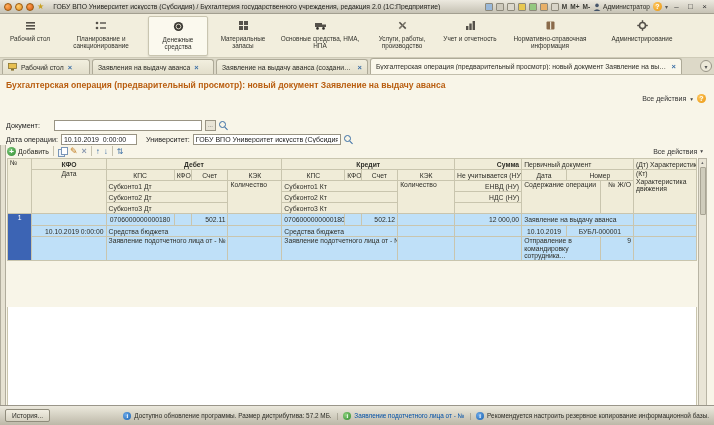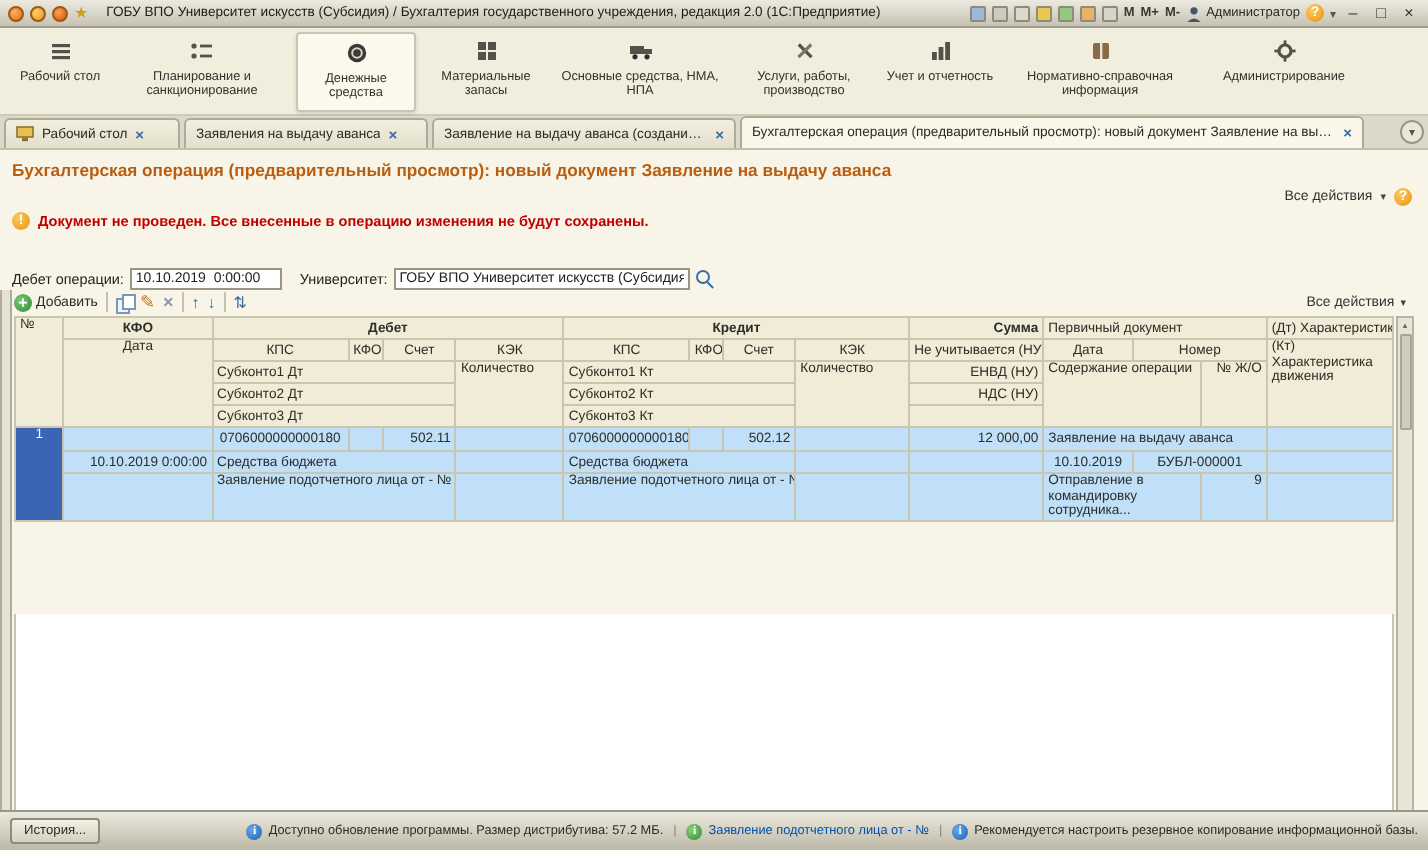--- a/index.html
+++ b/index.html
@@ -272,28 +272,30 @@
 </div>
 
 <div class="content">
   <div class="form-title">Бухгалтерская операция (предварительный просмотр): новый документ Заявление на выдачу аванса</div>
   <div class="fh-right">
     <span>Все действия</span>
     <span class="arr">▾</span>
     <span class="help-circle">?</span>
   </div>
 
-  <div class="warning">
-    <span class="help-circle">!</span>
-    <span class="warn-text">Документ не проведен. Все внесенные в операцию изменения не будут сохранены.</span>
-  </div>
-
+
+  <div class="frow" style="left:6px;top:45px;">
+    <label style="width:45px">Документ:</label>
+    <input class="txt" style="width: 148px;" value="">
+    <button class="dots-btn">...</button>
+    <span class="mag"></span>
+  </div>
 
   <div class="frow" style="left:6px;top:59px;">
-    <label>Дебет операции:</label>
+    <label>Дата операции:</label>
     <input class="txt" style="width: 76px;" value="10.10.2019  0:00:00">
     <label style="margin-left:6px">Университет:</label>
     <input class="txt" style="width: 148px;" value="ГОБУ ВПО Университет искусств (Субсидия)">
     <span class="mag"></span>
   </div>
 
   <div class="gtoolbar">
     <span class="add-btn">
       <span class="plus-circle">+</span>
       <span>Добавить</span>

